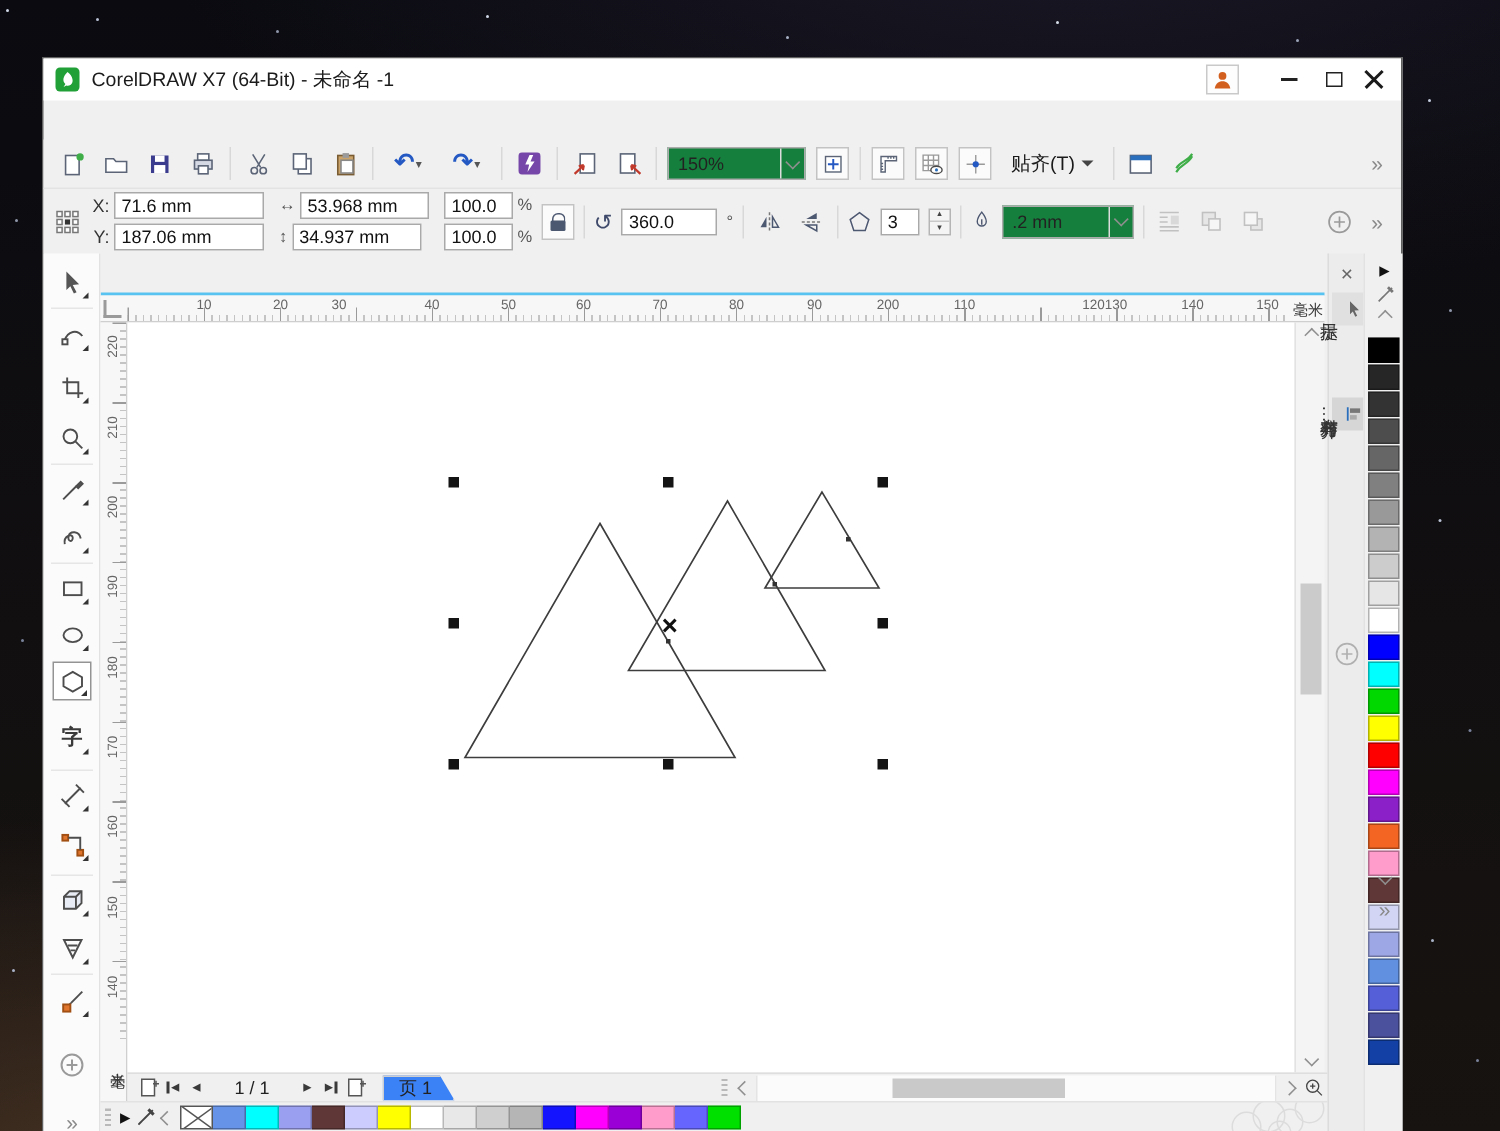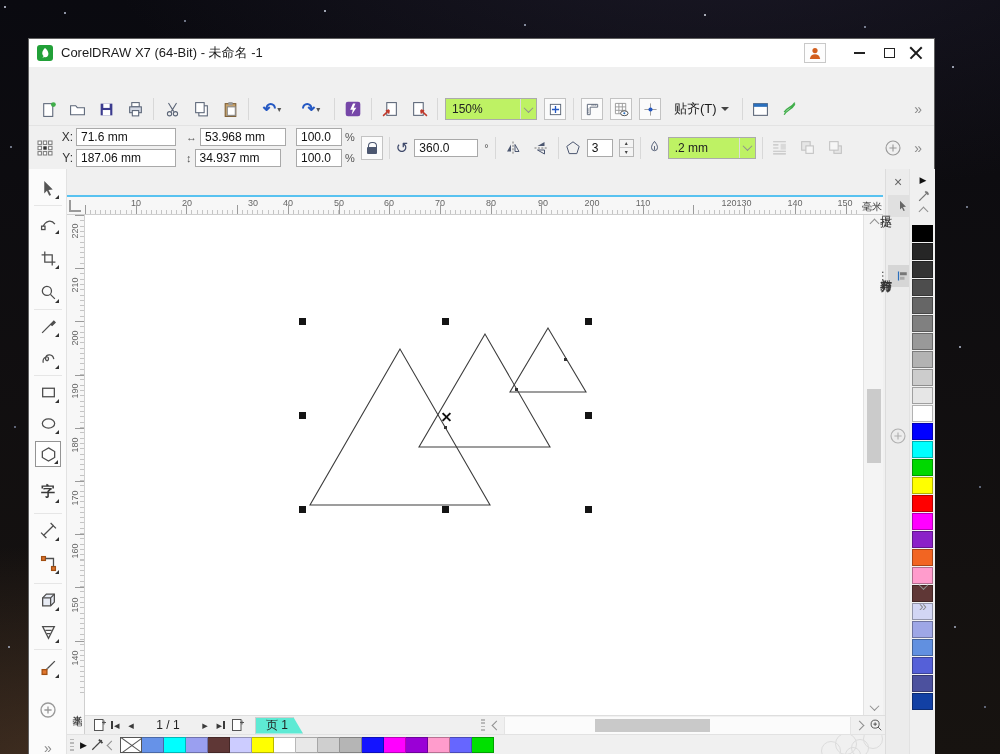--- a/index.html
+++ b/index.html
@@ -38,21 +38,21 @@
   
   .menubar{left:0;top:28px;width:100%;height:26px;background:#f0f0f0;display:flex;align-items:center;padding-left:10px;border-bottom:1px solid #e7e7e7;}
   .menu-item{padding:0 13px;font-size:13px;color:#1a1a1a;}
 
   
   .stdbar{left:0;top:54px;width:100%;height:32px;background:#f0f0f0;display:flex;align-items:center;padding:0 8px;gap:7px;}
   .tbtn{width:22px;height:22px;display:flex;align-items:center;justify-content:center;flex:none;position:relative;}
   .vsep{width:1px;height:22px;background:#d8d8d8;flex:none;}
   .ddow{font-size:8px;color:#555;margin-left:1px;}
   .arrow-glyph{font-size:16px;font-weight:bold;color:#2458c3;line-height:1;}
-  .combo{height:22px;background:#bef264;border:1px solid #ababab;display:flex;align-items:center;font-size:12px;color:#222;flex:none;}
+  .combo{height:22px;background:#15803d;border:1px solid #ababab;display:flex;align-items:center;font-size:12px;color:#222;flex:none;}
   .combo .cv{padding:0 6px;flex:1;}
   .combo .cbtn{width:16px;height:100%;border-left:1px solid #dcdcdc;display:flex;align-items:center;justify-content:center;}
   .zoom-combo{width:92px;}
   .chev{width:7px;height:7px;border-right:1.6px solid #8f8f8f;border-bottom:1.6px solid #8f8f8f;flex:none;}
   .chev.down{transform:rotate(45deg) translate(-1px,-1px);}
   .chev.up{transform:rotate(-135deg);}
   .chev.left{transform:rotate(135deg);}
   .chev.right{transform:rotate(-45deg);}
   .framed{border:1px solid #c3c3c3;background:#fbfbfb;}
   .snap-btn{height:22px;display:flex;align-items:center;gap:4px;padding:0 6px;font-size:13px;color:#1a1a1a;flex:none;}
@@ -121,21 +121,21 @@
   
   .vscroll{left:834px;top:176px;width:20px;height:500px;background:#f4f4f4;border-left:1px solid #e2e2e2;}
   .vscroll .sbtn{position:absolute;left:0;width:20px;height:16px;display:flex;align-items:center;justify-content:center;}
   .vthumb{position:absolute;left:3px;top:174px;width:14px;height:74px;background:#cbcbcb;}
   .hscrollrow{left:56px;top:676px;width:800px;height:19px;background:#f0f0f0;border-top:1px solid #dedede;display:flex;align-items:center;font-size:11px;color:#333;}
   .navbtn{width:16px;height:16px;display:flex;align-items:center;justify-content:center;flex:none;font-size:10px;color:#444;}
   .navbar-glyph{font-size:11px;color:#3a3a3a;line-height:1;}
   .withbar::before{content:'';display:inline-block;width:1.5px;height:8px;background:#3a3a3a;margin:0 1px;vertical-align:-1px;}
   .withbar-r::after{content:'';display:inline-block;width:1.5px;height:8px;background:#3a3a3a;margin:0 1px;vertical-align:-1px;}
   .counter{width:58px;text-align:center;font-size:12px;color:#222;}
-  .pagetab{height:17px;margin-left:10px;padding:0 14px 0 10px;background:#5eead4;border:1px solid #cfcfcf;border-bottom:none;display:flex;align-items:center;font-size:12px;color:#222;clip-path:polygon(0 0,calc(100% - 10px) 0,100% 100%,0 100%);}
+  .pagetab{height:17px;margin-left:10px;padding:0 14px 0 10px;background:#3b82f6;border:1px solid #cfcfcf;border-bottom:none;display:flex;align-items:center;font-size:12px;color:#222;clip-path:polygon(0 0,calc(100% - 10px) 0,100% 100%,0 100%);}
   .dots{width:4px;height:12px;margin:0 3px;background:repeating-linear-gradient(180deg,#b9b9b9 0 1.5px,transparent 1.5px 3.5px);flex:none;}
   .htrack{position:relative;width:347px;height:17px;background:#fbfbfb;border-left:1px solid #e4e4e4;border-right:1px solid #e4e4e4;flex:none;}
   .hthumb{position:absolute;left:90px;top:2px;width:115px;height:13px;background:#c9c9c9;}
   .magbtn{width:18px;height:16px;display:flex;align-items:center;justify-content:center;}
 
   
   .statusbar{left:38px;top:695px;width:818px;height:21px;background:#f0f0f0;border-top:1px solid #e2e2e2;display:flex;align-items:center;overflow:hidden;}
   .flyout-tri{font-size:9px;color:#111;margin:0 3px;}
   .swrow{display:flex;gap:0;}
   .swrow .swatch{width:22px;height:16px;border:1px solid rgba(0,0,0,.28);border-left:none;}
@@ -535,21 +535,21 @@
         </div>
       <div class="tool" style="top:566px">
           <span class="ovf">»</span>
         </div>
     </div>
 
     <div class="hruler">
       <span class="rcorner"></span>
       <span class="hnum" style="left:69px">10</span>
       <span class="hnum" style="left:120px">20</span>
-      <span class="hnum" style="left:186px">30</span>
+      <span class="hnum" style="left:159px">30</span>
       <span class="hnum" style="left:221px">40</span>
       <span class="hnum" style="left:272px">50</span>
       <span class="hnum" style="left:322px">60</span>
       <span class="hnum" style="left:373px">70</span>
       <span class="hnum" style="left:424px">80</span>
       <span class="hnum" style="left:476px">90</span>
       <span class="hnum" style="left:525px">200</span>
       <span class="hnum" style="left:576px">110</span>
       <span class="hnum" style="left:662px">120</span>
       <span class="hnum" style="left:677px">130</span>

